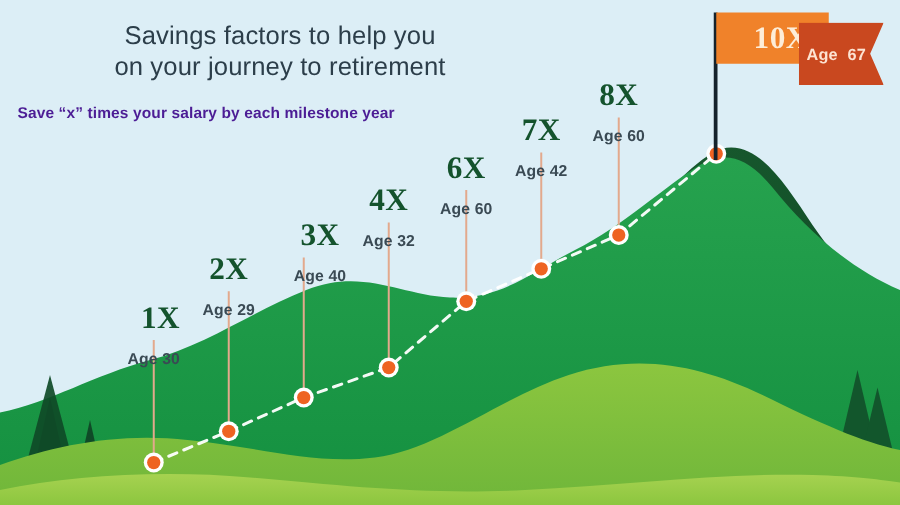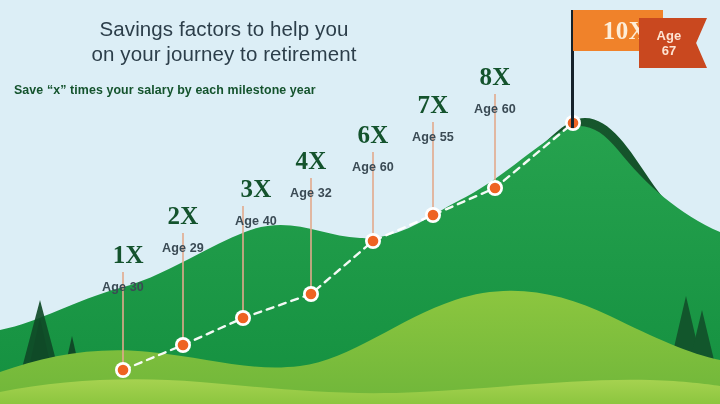--- a/index.html
+++ b/index.html
@@ -11,21 +11,21 @@
   #scene{position:absolute;inset:0;width:720px;height:404px;}
 
   
   .title{
     position:absolute;left:14px;top:16px;width:420px;
     font-size:20.5px;line-height:25px;font-weight:400;color:#2C3E4A;
     letter-spacing:.1px;white-space:pre-line;text-align:center;
   }
   .subtitle{
     position:absolute;left:14px;top:83px;width:430px;
-    font-size:12.4px;font-weight:600;color:#14532d;letter-spacing:.1px;
+    font-size:12.4px;font-weight:600;color:#4c1d95;letter-spacing:.1px;
   }
 
   
   .ms{position:absolute;text-align:center;transform:translateX(-50%);}
   .ms .x{
     font-family:"Liberation Serif", serif;
     font-size:25px;font-weight:700;color:#14532d;line-height:26px;
     letter-spacing:.3px;
   }
   .ms .age{
@@ -42,21 +42,21 @@
     display:flex;align-items:center;justify-content:center;padding-left:14px;
   }
   .flag-x span{
     font-family:"Liberation Serif", serif;
     font-size:25px;font-weight:700;color:#FDEDD8;letter-spacing:.4px;
   }
   .flag-age{
     position:absolute;left:68px;top:10px;width:68px;height:50px;
     background:#C9481F;
     clip-path:polygon(0 0,100% 0,84% 50%,100% 100%,0 100%);
-    display:flex;flex-direction:column;align-items:center;justify-content:center;
+    display:flex;flex-direction:row;align-items:center;justify-content:center;
   }
   .flag-age span{
     font-size:13px;font-weight:600;color:#FDE3D2;line-height:15px;
     letter-spacing:.1px;display:block;text-align:center;padding-right:8px;
   }
 </style>
 </head>
 <body>
 
 <div id="stage">
@@ -166,21 +166,21 @@
       <div class="ms" style="left: 311px; top: 148px;">
         <div class="x">4X</div>
         <div class="age">Age 32</div>
       </div>
       <div class="ms" style="left: 373px; top: 122px;">
         <div class="x">6X</div>
         <div class="age">Age 60</div>
       </div>
       <div class="ms" style="left: 433px; top: 92px;">
         <div class="x">7X</div>
-        <div class="age">Age 55</div>
+        <div class="age">Age 42</div>
       </div>
       <div class="ms" style="left: 495px; top: 64px;">
         <div class="x">8X</div>
         <div class="age">Age 60</div>
       </div>
     </div>
 
   <div class="flag-wrap">
     <div class="flag-pole"></div>
     <div class="flag-x">

